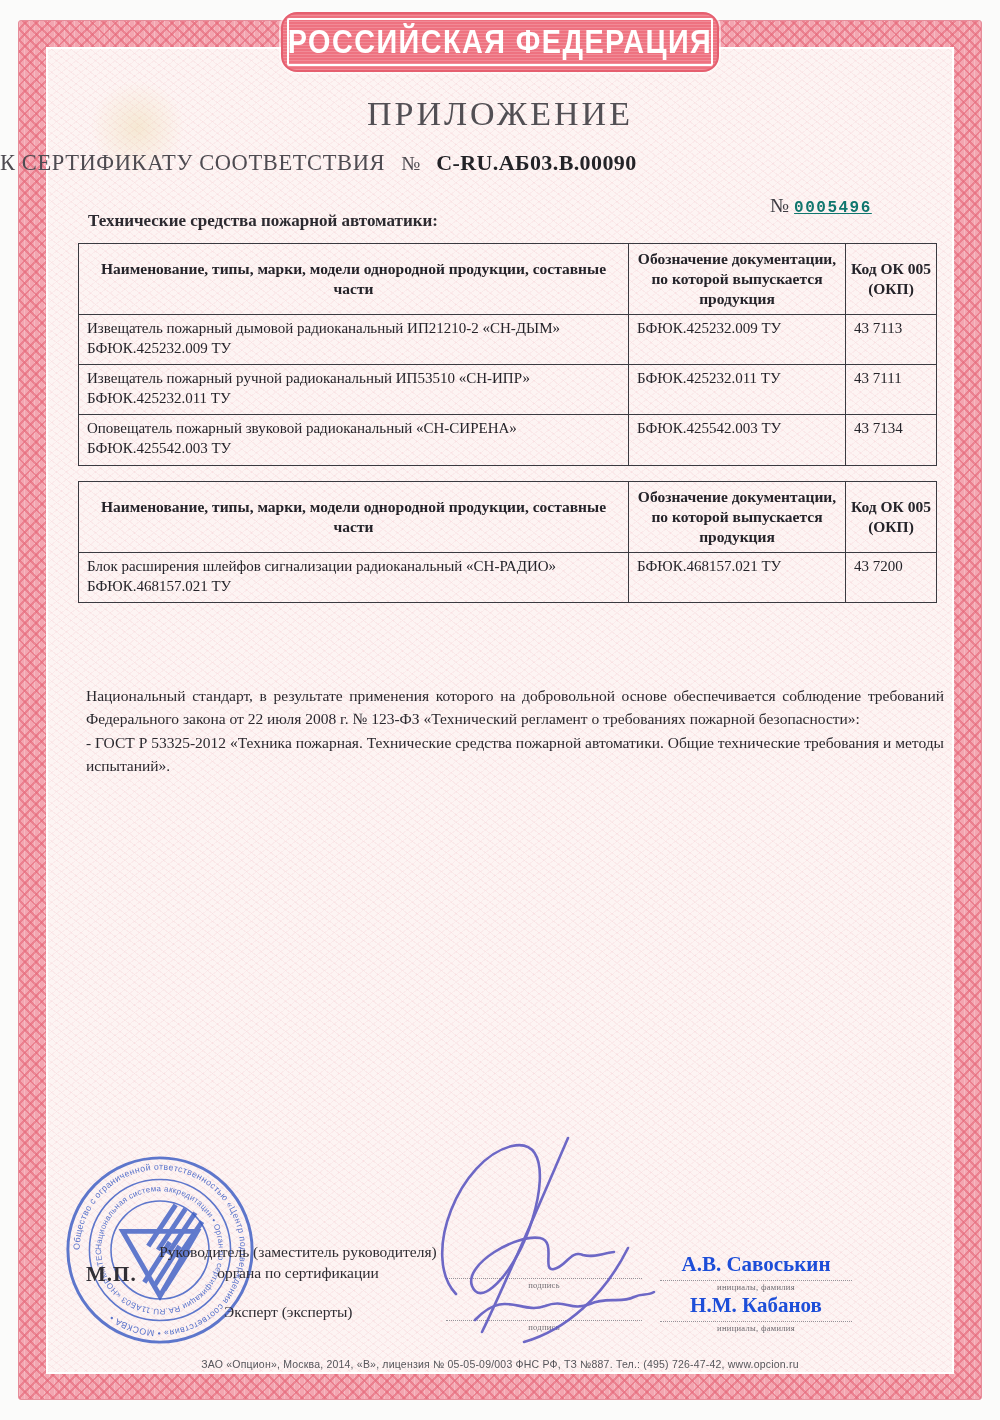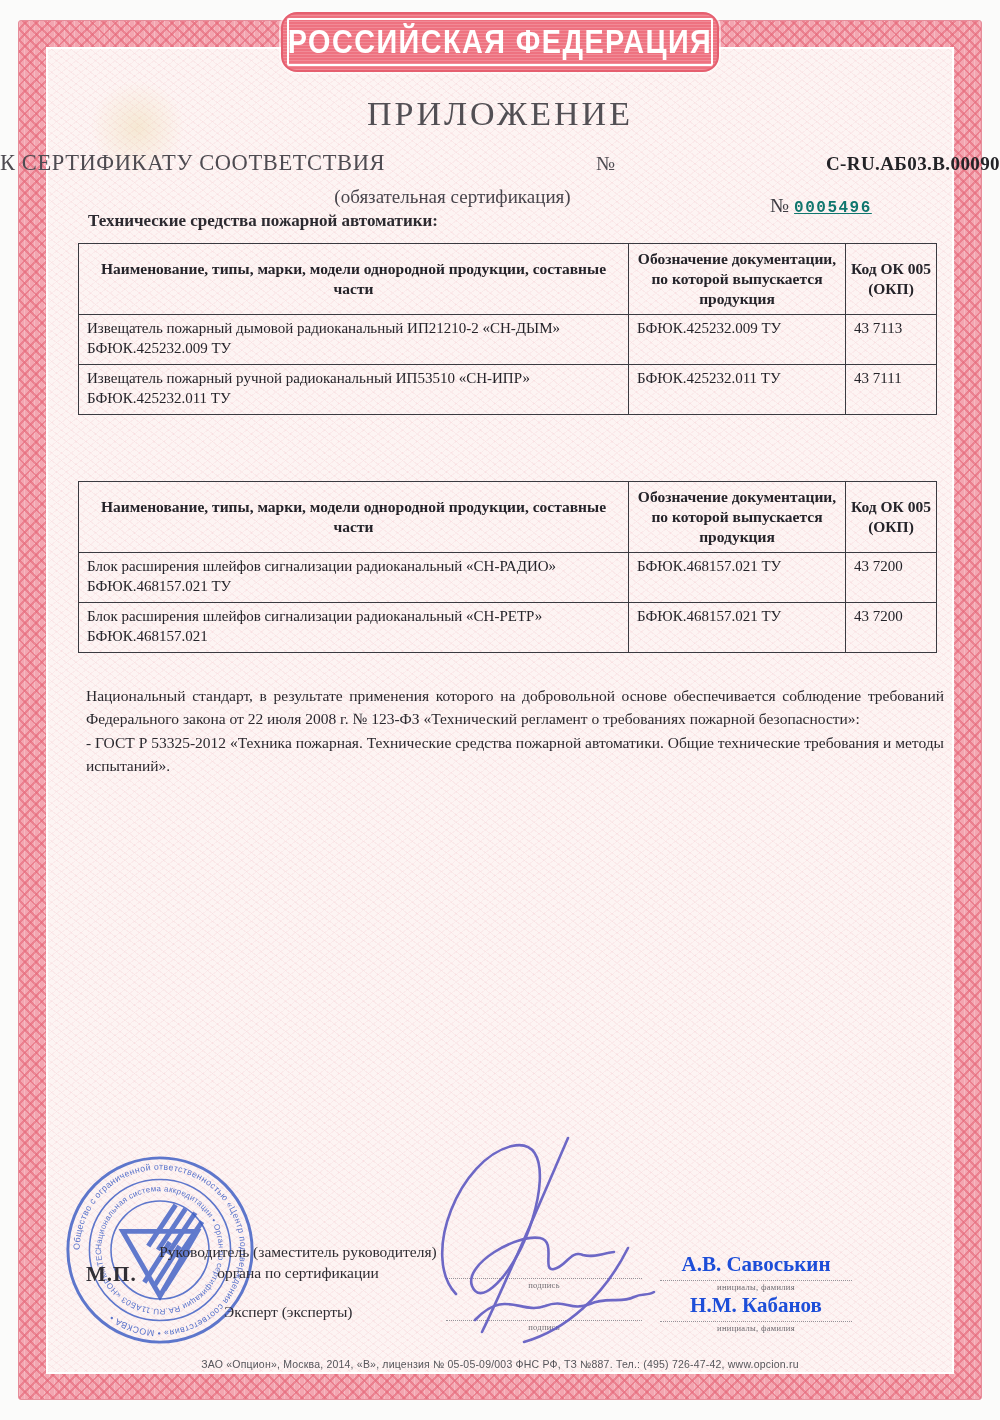--- a/index.html
+++ b/index.html
@@ -28,24 +28,24 @@
     z-index:6;box-shadow:0 0 0 2px rgba(255,255,255,.5);}
   .banner-inner{position:absolute;inset:4px;border:2.5px solid #ffffff;border-radius:2px;
     display:flex;align-items:center;justify-content:center;}
   .banner-text{font-family:"Liberation Sans",sans-serif;font-weight:700;font-size:30px;
     color:#ffffff;letter-spacing:1.5px;transform:scale(.96,1.1);white-space:nowrap;}
   
   .content{position:absolute;inset:0;z-index:4;}
   .title{position:absolute;top:95px;left:0;right:0;text-align:center;
     font-size:34px;letter-spacing:3px;color:#524f54;}
   .subtitle{position:absolute;top:150px;left:0;right:0;display:flex;
-    justify-content:space-between;align-items:baseline;gap:16px;}
+    justify-content:flex-start;align-items:baseline;gap:16px;}
   .subtitle .sub-text{font-size:22.5px;letter-spacing:.6px;color:#4e4b51;}
   .subtitle .no-sign{font-size:20px;color:#4e4b51;}
-  .subtitle .cert-no{font-size:19px;font-weight:700;color:#232327;letter-spacing:.4px;}
+  .subtitle .cert-no{font-size:22px;font-weight:700;color:#232327;letter-spacing:.4px;}
   .cert-type{position:absolute;top:186px;left:0;right:95px;text-align:center;
     font-size:19px;color:#48454c;}
   .blank-no{position:absolute;top:194px;left:770px;font-size:20px;color:#3d3b42;}
   .blank-no .digits{font-family:"Liberation Mono",monospace;font-weight:700;font-size:16px;
     color:#0f766e;letter-spacing:1.5px;text-decoration:underline;}
   
   .sec-heading{position:absolute;left:88px;font-weight:700;font-size:17px;color:#2c2a30;}
   .sec1-h{top:211px;} .sec2-h{top:449px;}
   table.goods{position:absolute;left:78px;width:858px;border-collapse:collapse;
     table-layout:fixed;font-size:15px;color:#242329;}
@@ -97,21 +97,20 @@
   <div class="content">
 
     <div class="title">ПРИЛОЖЕНИЕ</div>
 
     <div class="subtitle">
       <span class="sub-text">К СЕРТИФИКАТУ СООТВЕТСТВИЯ</span>
       <span class="no-sign">№</span>
       <span class="cert-no">C-RU.АБ03.В.00090</span>
     </div>
 
-    <div class="cert-type">(обязательная сертификация)</div>
 
     <div class="blank-no">
       <span>№</span>
       <span class="digits">0005496</span>
     </div>
 
     <div class="sec-heading sec1-h">Технические средства пожарной автоматики:</div>
 
     <table class="goods tbl1">
       <colgroup>
@@ -130,45 +129,45 @@
         <tr>
           <td>Извещатель пожарный дымовой радиоканальный ИП21210-2 «СН-ДЫМ» БФЮК.425232.009 ТУ</td>
           <td>БФЮК.425232.009 ТУ</td>
           <td>43 7113</td>
         </tr>
         <tr>
           <td>Извещатель пожарный ручной радиоканальный ИП53510 «СН-ИПР» БФЮК.425232.011 ТУ</td>
           <td>БФЮК.425232.011 ТУ</td>
           <td>43 7111</td>
         </tr>
+        <tr>
+          <td>Оповещатель пожарный звуковой радиоканальный «СН-СИРЕНА» БФЮК.425542.003 ТУ</td>
+          <td>БФЮК.425542.003 ТУ</td>
+          <td>43 7134</td>
+        </tr>
       </tbody>
     </table>
 
 
     <table class="goods tbl2">
       <colgroup>
           <col class="c-name">
           <col class="c-doc">
           <col class="c-code">
         </colgroup>
       <thead>
         <tr>
           <th>Наименование, типы, марки, модели однородной продукции, составные части</th>
           <th>Обозначение документации, по которой выпускается продукция</th>
           <th>Код ОК 005 (ОКП)</th>
         </tr>
       </thead>
       <tbody>
         <tr>
           <td>Блок расширения шлейфов сигнализации радиоканальный «СН-РАДИО» БФЮК.468157.021 ТУ</td>
-          <td>БФЮК.468157.021 ТУ</td>
-          <td>43 7200</td>
-        </tr>
-        <tr>
-          <td>Блок расширения шлейфов сигнализации радиоканальный «СН-РЕТР» БФЮК.468157.021</td>
           <td>БФЮК.468157.021 ТУ</td>
           <td>43 7200</td>
         </tr>
       </tbody>
     </table>
 
     <div class="standards">
       <div>Национальный стандарт, в результате применения которого на добровольной основе обеспечивается соблюдение требований Федерального закона от 22 июля 2008 г. № 123-ФЗ «Технический регламент о требованиях пожарной безопасности»:</div>
       <div>-  ГОСТ Р 53325-2012 «Техника пожарная. Технические средства пожарной автоматики. Общие технические требования и методы испытаний».</div>
     </div>

